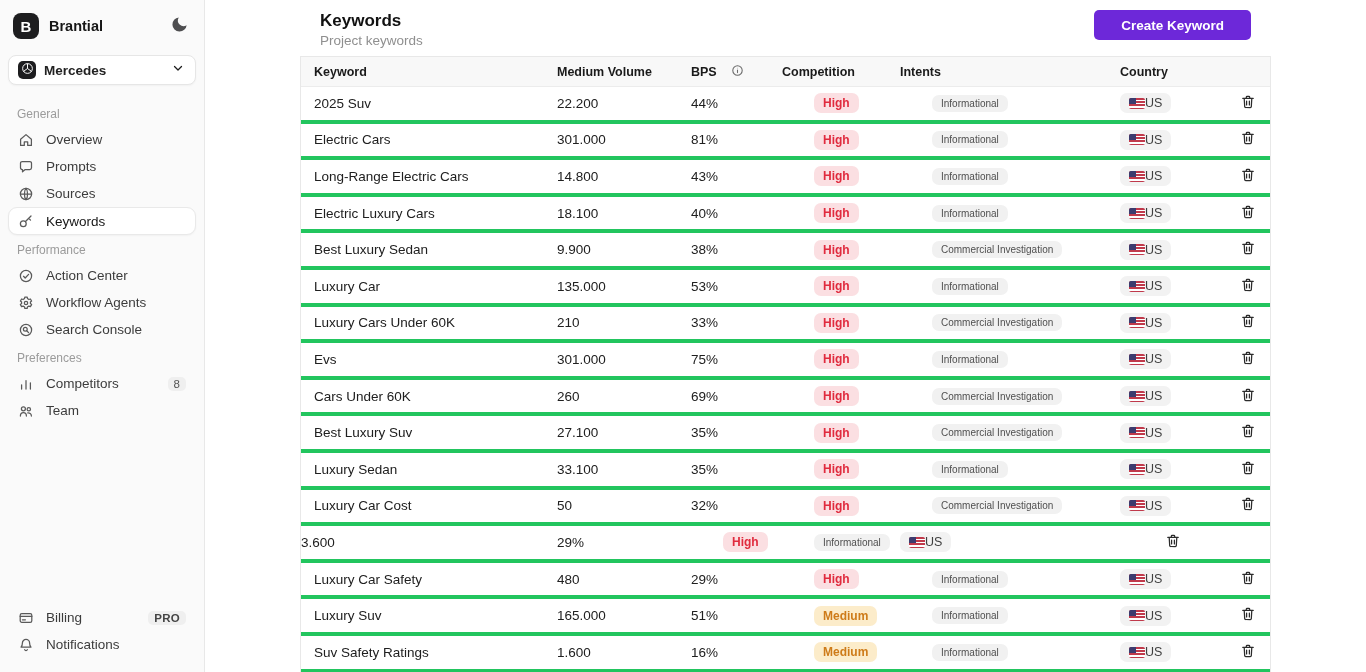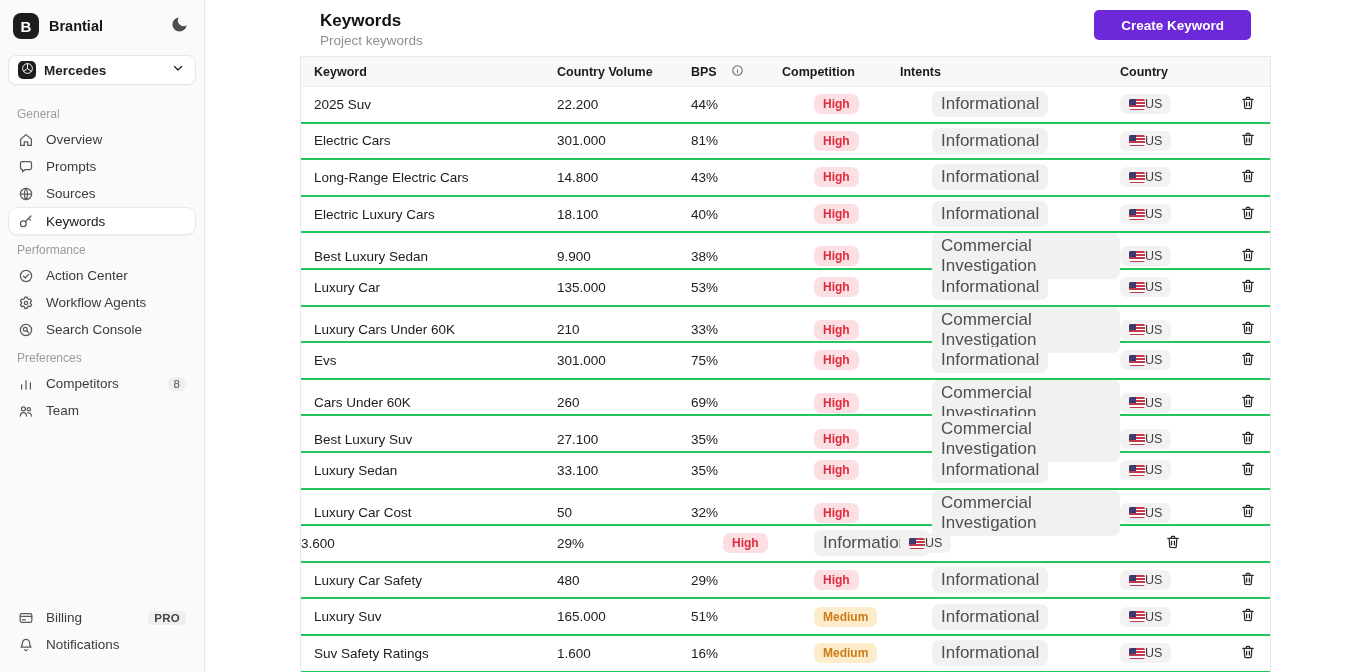--- a/index.html
+++ b/index.html
@@ -46,27 +46,27 @@
     font-family:"Liberation Sans",sans-serif; cursor:pointer; }
 
   .table { border:1px solid #e8e8e8; border-bottom:none; height:616px; overflow:hidden; }
   .tgrid { display:grid; grid-template-columns:256px 134px 91px 118px 220px 106px 44px; align-items:center; }
   .thead { height:30px; background:#f8f8f8; border-bottom:1px solid #ececec; }
   .th { font-size:12.5px; font-weight:bold; color:#1a1a1a; }
   .th:first-child { padding-left:13px; }
   .th-bps { display:flex; align-items:center; gap:14px; }
   .info-btn { display:flex; background:none; border:none; padding:0; color:#6a6a6a; cursor:pointer; }
 
-  .trow { height:36.6px; border-bottom:2px solid #22c55e; }
+  .trow { height:36.6px; border-bottom:4px solid #22c55e; }
   .cell { font-size:13.5px; color:#202020; }
   .cell.keyword { padding-left:13px; }
   .badge { display:inline-block; font-size:12px; font-weight:bold; padding:3px 9px; border-radius:7px;margin-left:32px; }
   .badge.high { background:#fbdfe2; color:#e02b3e; }
   .badge.medium { background:#fcecca; color:#ce7b19; }
-  .badge.intent { background:#f1f1f1; color:#4f4f4f; font-weight:normal; font-size:17px; }
+  .badge.intent { background:#f1f1f1; color:#4f4f4f; font-weight:normal; font-size:10px; }
   .country-pill { display:inline-flex; align-items:center; gap:0; background:#f2f2f2;
     border-radius:7px; padding:3px 9px; font-size:12.5px; color:#3f3f3f; }
   .flag { position:relative; width:16px; height:11px; border-radius:2px; overflow:hidden; flex-shrink:0;
     background:repeating-linear-gradient(180deg, #c0394b 0 1.6px, #fff 1.6px 3.2px); }
   .flag::before { content:""; position:absolute; left:0; top:0; width:7px; height:6px; background:#3c3b6e; }
   .cell.actions { display:flex; justify-content:center; }
   .trash-btn { background:none; border:none; cursor:pointer; display:flex; color:#2b2b2b; padding:2px; }
 </style>
 </head>
 <body>
@@ -214,21 +214,21 @@
       <div>
         <div class="page-title">Keywords</div>
         <div class="page-subtitle">Project keywords</div>
       </div>
       <button class="create-btn">Create Keyword</button>
     </div>
 
     <div class="table">
       <div class="tgrid thead">
         <div class="th">Keyword</div>
-        <div class="th">Country Volume</div>
+        <div class="th">Medium Volume</div>
         <div class="th th-bps">
           <span>BPS</span>
           <button class="info-btn">
               <span><svg width="13" height="13" viewBox="0 0 16 16" fill="none" stroke="currentColor" stroke-width="1.3" stroke-linecap="round">
                   <circle cx="8" cy="8" r="5.8"></circle>
                   <path d="M8 7.4 v3.2"></path>
                   <circle cx="8" cy="5" r="0.5" fill="currentColor" stroke="none"></circle>
                 </svg></span>
             </button>
         </div>

